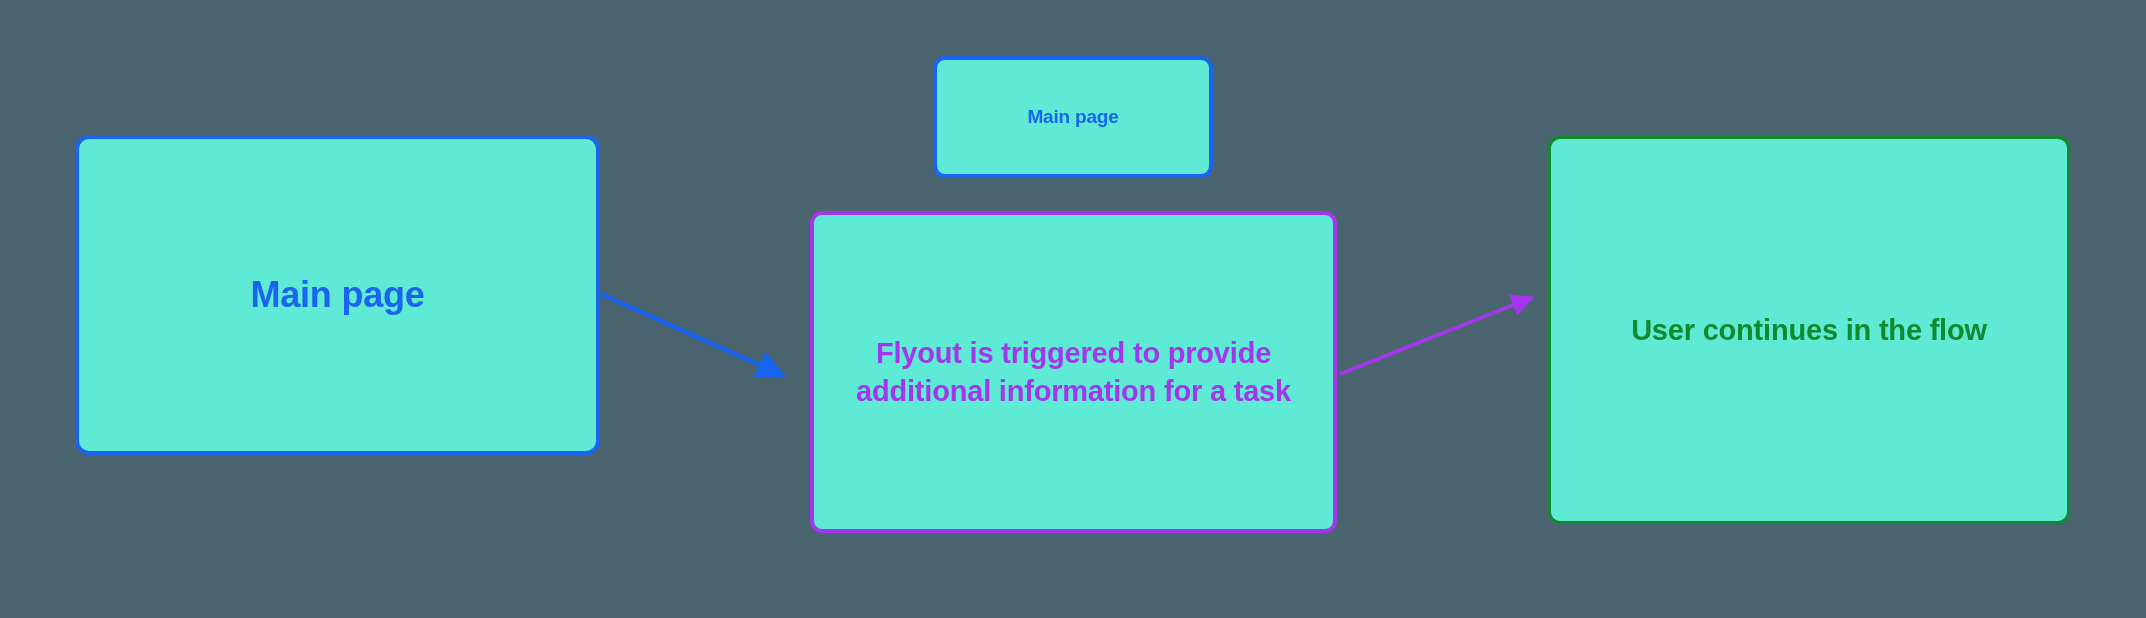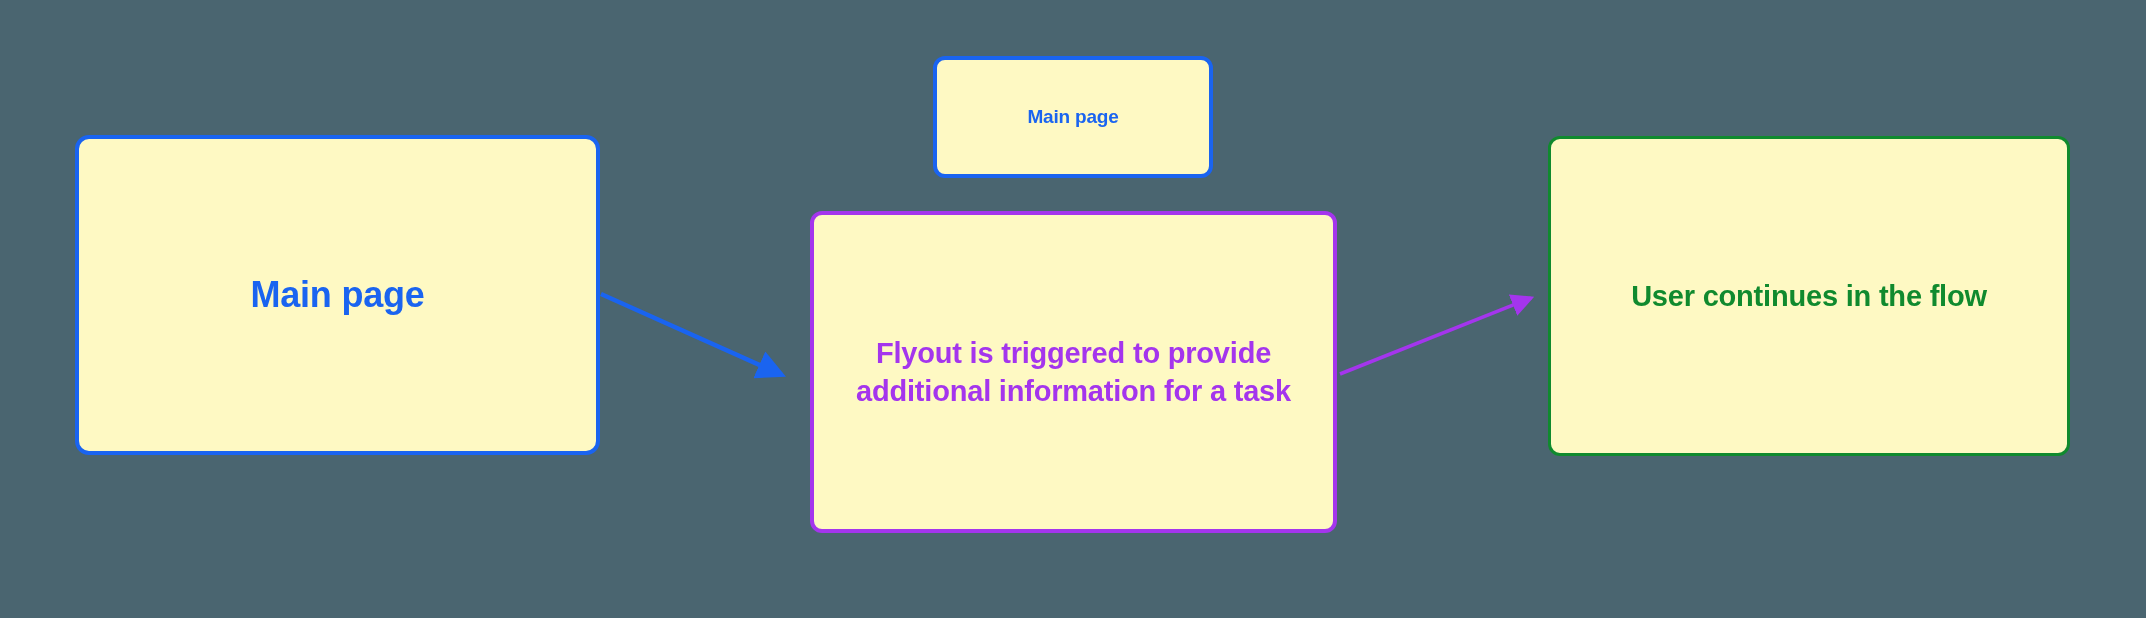--- a/index.html
+++ b/index.html
@@ -11,21 +11,21 @@
   #canvas {
     position: relative;
     width: 2146px;
     height: 618px;
     background: #4a6570;
     overflow: hidden;
     font-family: "Liberation Sans", sans-serif;
   }
   .node {
     position: absolute;
-    background: #fef9c3;
+    background: #5eead4;
     border-style: solid;
     box-sizing: border-box;
     display: flex;
     align-items: center;
     justify-content: center;
     text-align: center;
   }
   .node .node-label {
     font-weight: bold;
     line-height: 1.32;
@@ -77,21 +77,21 @@
   #node-flyout .node-label {
     color: #a435ed;
     font-size: 29px;
   }
 
   
   #node-user-continues {
     left: 1548px;
     top: 136px;
     width: 522px;
-    height: 320px;
+    height: 388px;
     border-width: 3px;
     border-color: #108a2e;
     border-radius: 12px;
     padding: 8px 26px;
   }
   #node-user-continues .node-label {
     color: #108a2e;
     font-size: 29px;
   }
 

